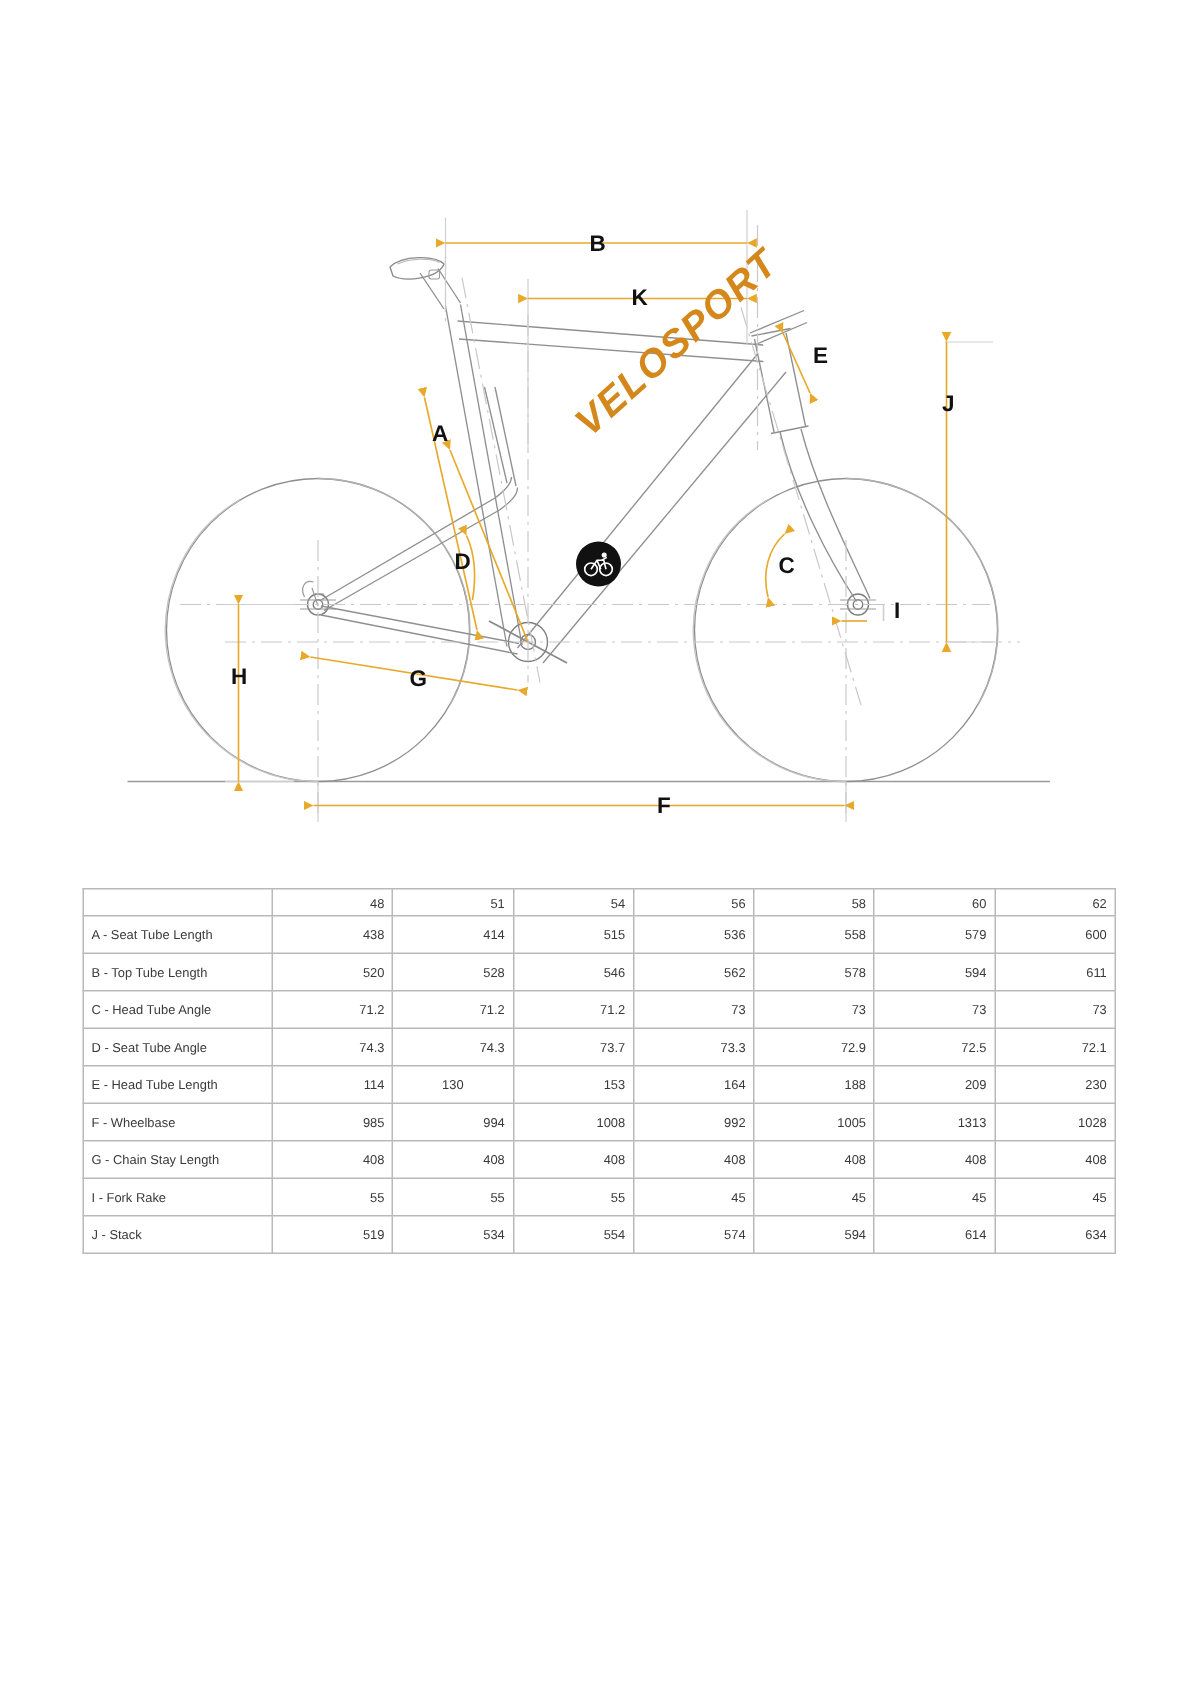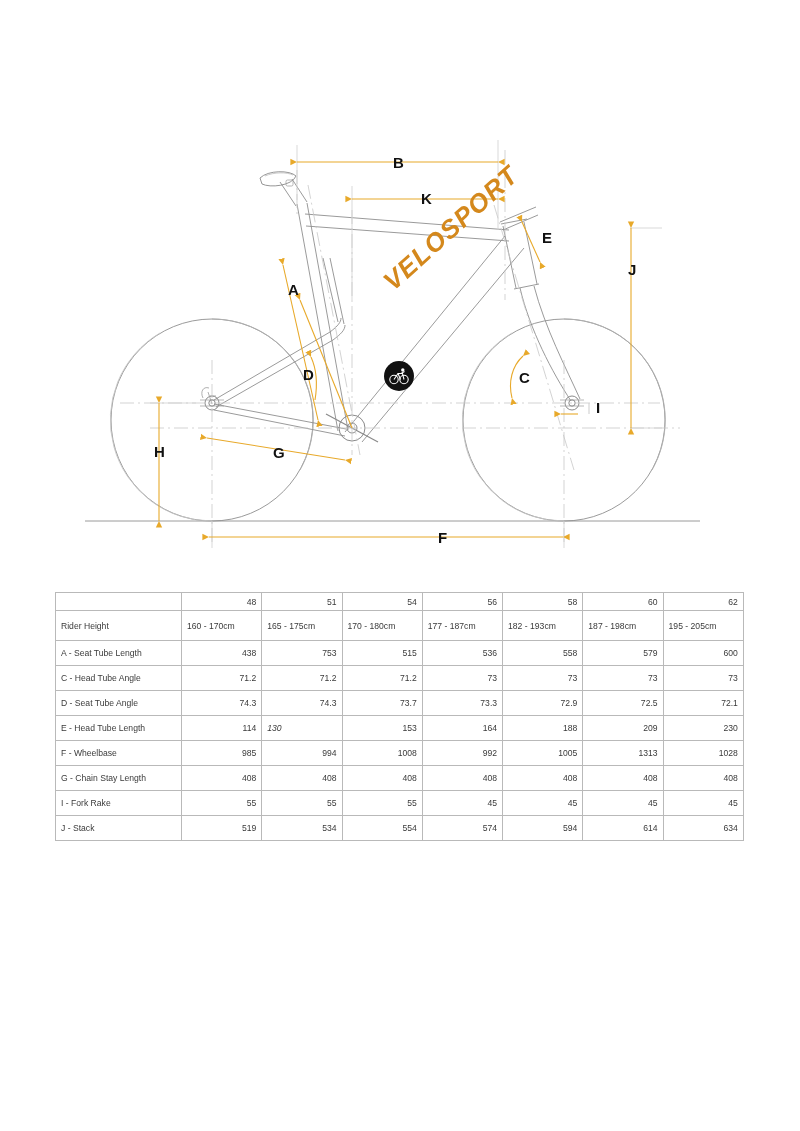--- a/index.html
+++ b/index.html
@@ -287,39 +287,39 @@
         <tr class="hdr">
           <td class="lblcell"></td>
           <td class="valcell">48</td>
           <td class="valcell">51</td>
           <td class="valcell">54</td>
           <td class="valcell">56</td>
           <td class="valcell">58</td>
           <td class="valcell">60</td>
           <td class="valcell">62</td>
         </tr>
-        <tr class="rider">
-          <td class="lblcell">Rider Height</td>
-          <td class="valcell" style="text-align: left;">160 - 170cm</td>
-          <td class="valcell" style="text-align: left;">165 - 175cm</td>
-          <td class="valcell" style="text-align: left;">170 - 180cm</td>
-          <td class="valcell" style="text-align: left;">177 - 187cm</td>
-          <td class="valcell" style="text-align: left;">182 - 193cm</td>
-          <td class="valcell" style="text-align: left;">187 - 198cm</td>
-          <td class="valcell" style="text-align: left;">195 - 205cm</td>
-        </tr>
         <tr class="datarow">
           <td class="lblcell">A - Seat Tube Length</td>
           <td class="valcell" style="text-align: right;">438</td>
-          <td class="valcell" style="text-align: right;">753</td>
+          <td class="valcell" style="text-align: right;">414</td>
           <td class="valcell" style="text-align: right;">515</td>
           <td class="valcell" style="text-align: right;">536</td>
           <td class="valcell" style="text-align: right;">558</td>
           <td class="valcell" style="text-align: right;">579</td>
           <td class="valcell" style="text-align: right;">600</td>
+        </tr>
+        <tr class="datarow">
+          <td class="lblcell">B - Top Tube Length</td>
+          <td class="valcell" style="text-align: right;">520</td>
+          <td class="valcell" style="text-align: right;">528</td>
+          <td class="valcell" style="text-align: right;">546</td>
+          <td class="valcell" style="text-align: right;">562</td>
+          <td class="valcell" style="text-align: right;">578</td>
+          <td class="valcell" style="text-align: right;">594</td>
+          <td class="valcell" style="text-align: right;">611</td>
         </tr>
         <tr class="datarow">
           <td class="lblcell">C - Head Tube Angle</td>
           <td class="valcell" style="text-align: right;">71.2</td>
           <td class="valcell" style="text-align: right;">71.2</td>
           <td class="valcell" style="text-align: right;">71.2</td>
           <td class="valcell" style="text-align: right;">73</td>
           <td class="valcell" style="text-align: right;">73</td>
           <td class="valcell" style="text-align: right;">73</td>
           <td class="valcell" style="text-align: right;">73</td>
@@ -330,21 +330,21 @@
           <td class="valcell" style="text-align: right;">74.3</td>
           <td class="valcell" style="text-align: right;">73.7</td>
           <td class="valcell" style="text-align: right;">73.3</td>
           <td class="valcell" style="text-align: right;">72.9</td>
           <td class="valcell" style="text-align: right;">72.5</td>
           <td class="valcell" style="text-align: right; padding-left: 17px;">72.1</td>
         </tr>
         <tr class="datarow">
           <td class="lblcell">E - Head Tube Length</td>
           <td class="valcell" style="text-align: right;">114</td>
-          <td class="valcell" style="text-align: left; font-style: italic;">130</td>
+          <td class="valcell" style="text-align: center;">130</td>
           <td class="valcell" style="text-align: right;">153</td>
           <td class="valcell" style="text-align: right;">164</td>
           <td class="valcell" style="text-align: right;">188</td>
           <td class="valcell" style="text-align: right;">209</td>
           <td class="valcell" style="text-align: right;">230</td>
         </tr>
         <tr class="datarow">
           <td class="lblcell">F - Wheelbase</td>
           <td class="valcell" style="text-align: right;">985</td>
           <td class="valcell" style="text-align: right;">994</td>

